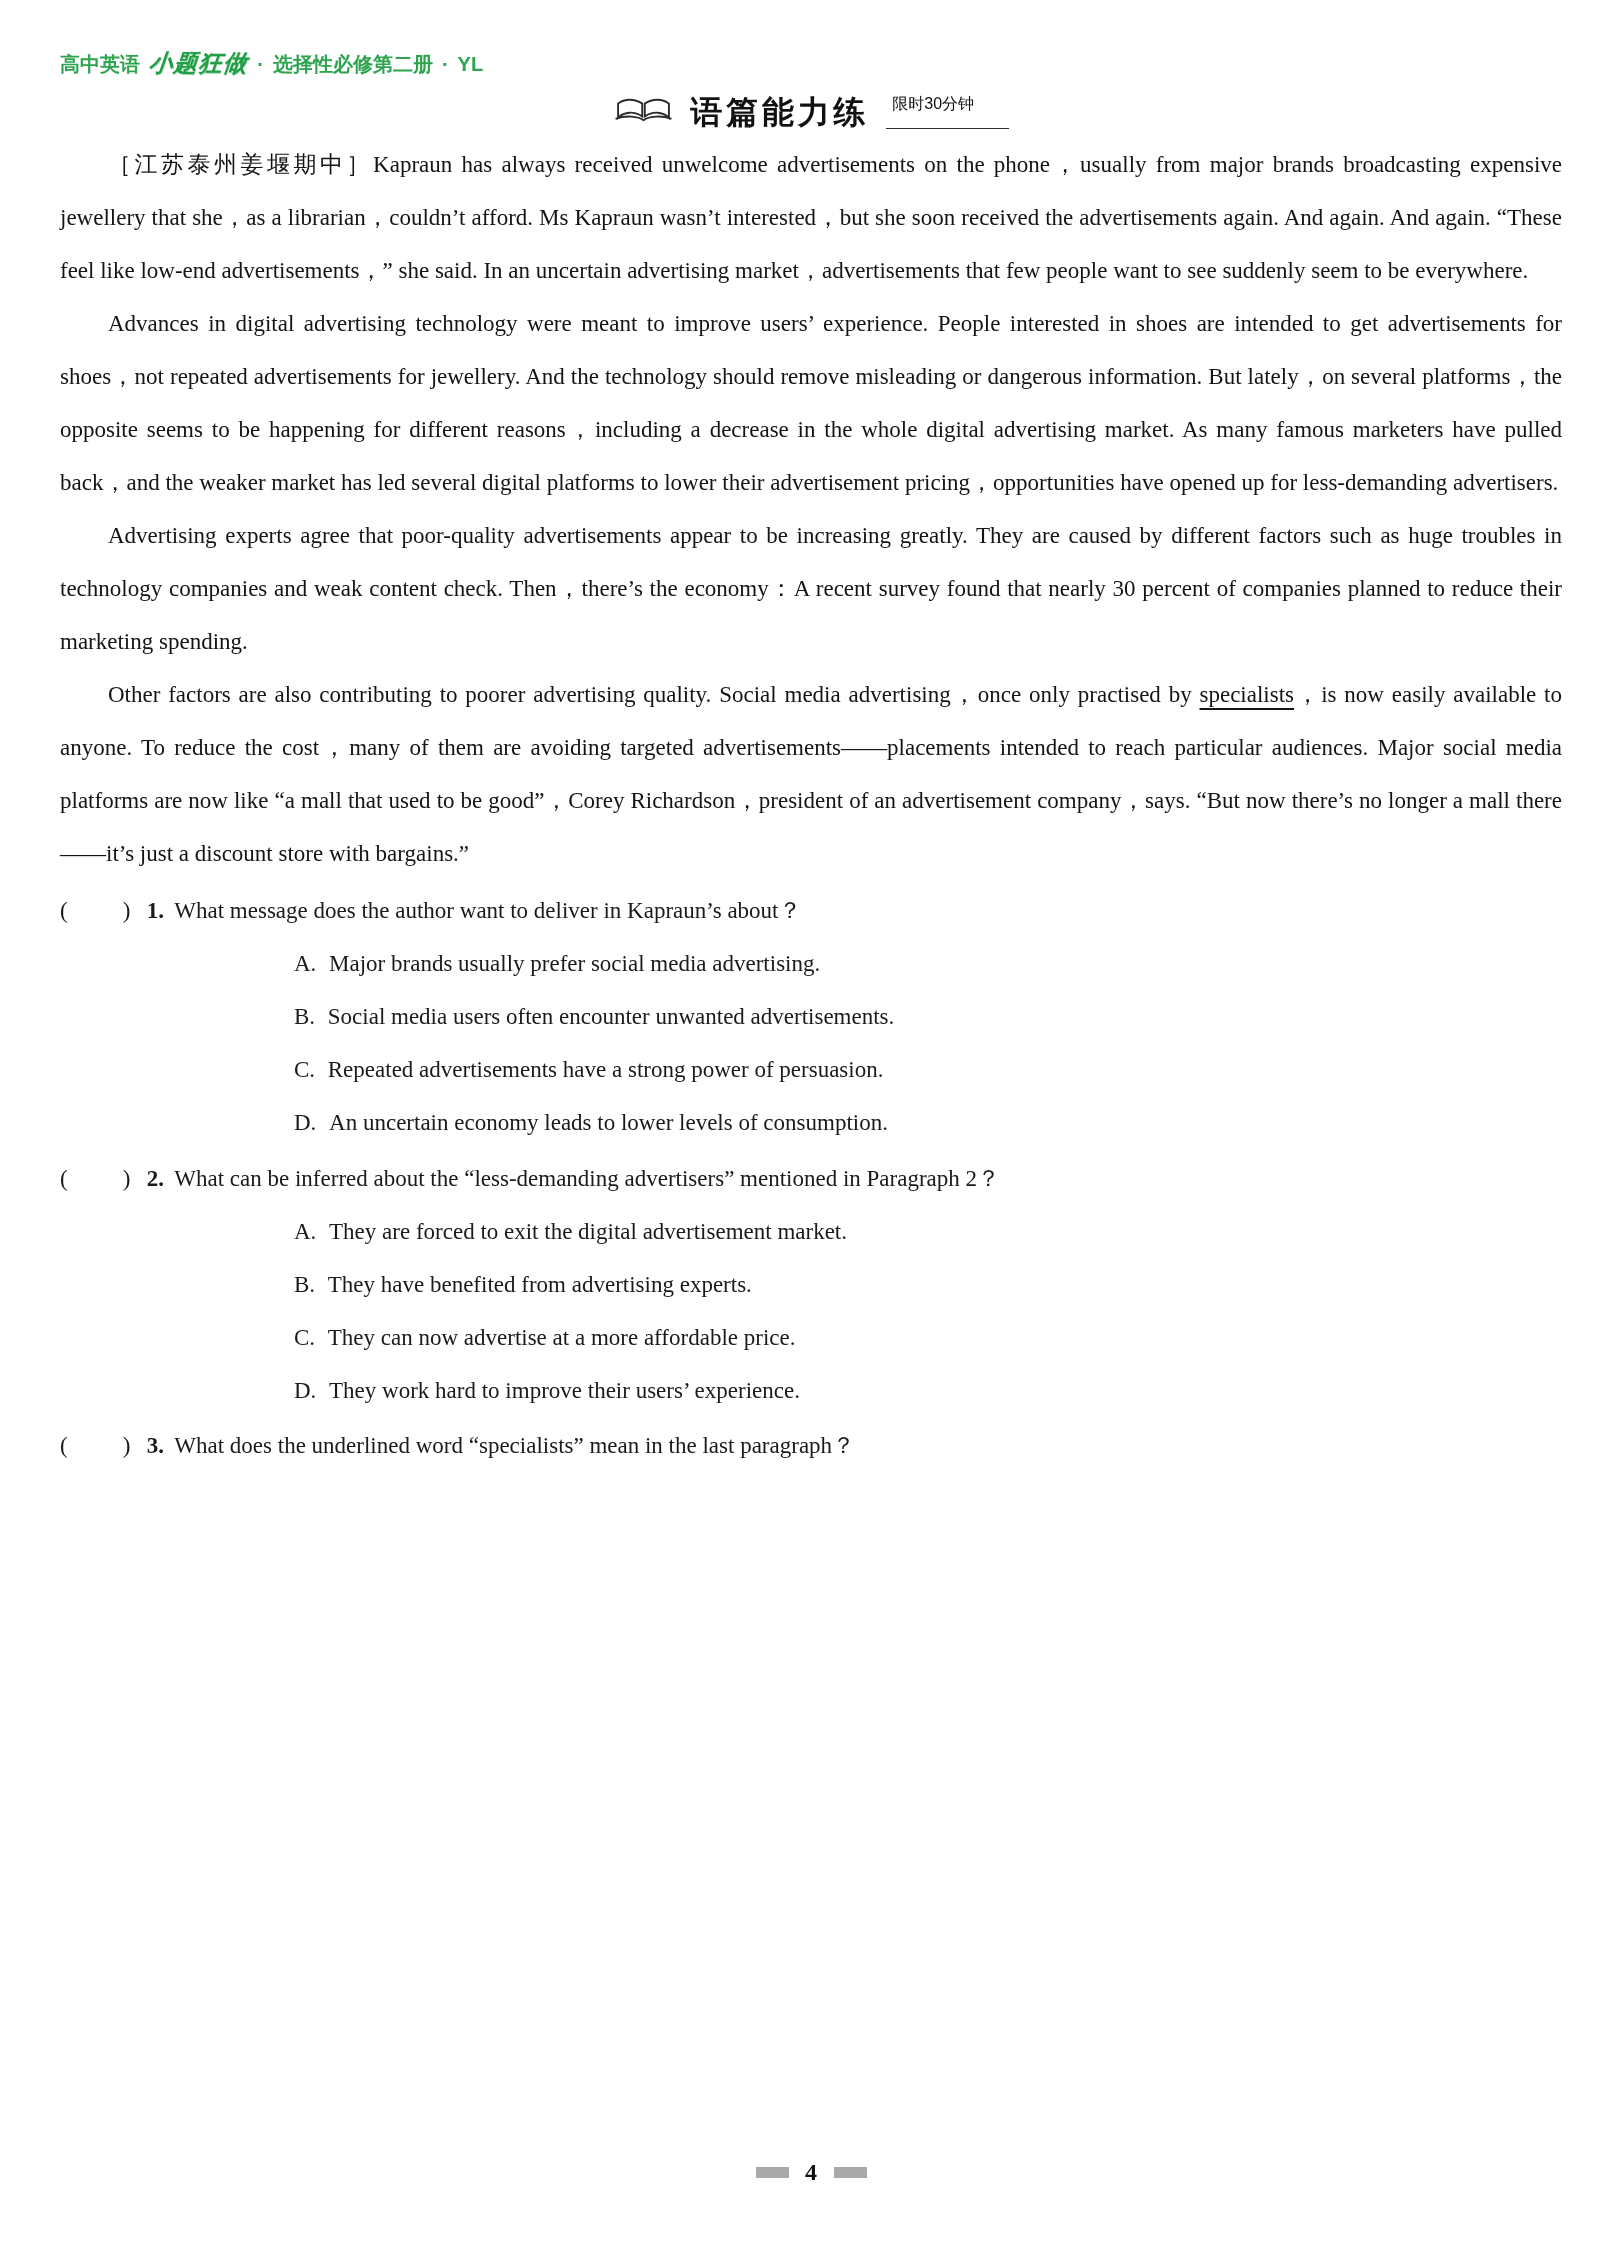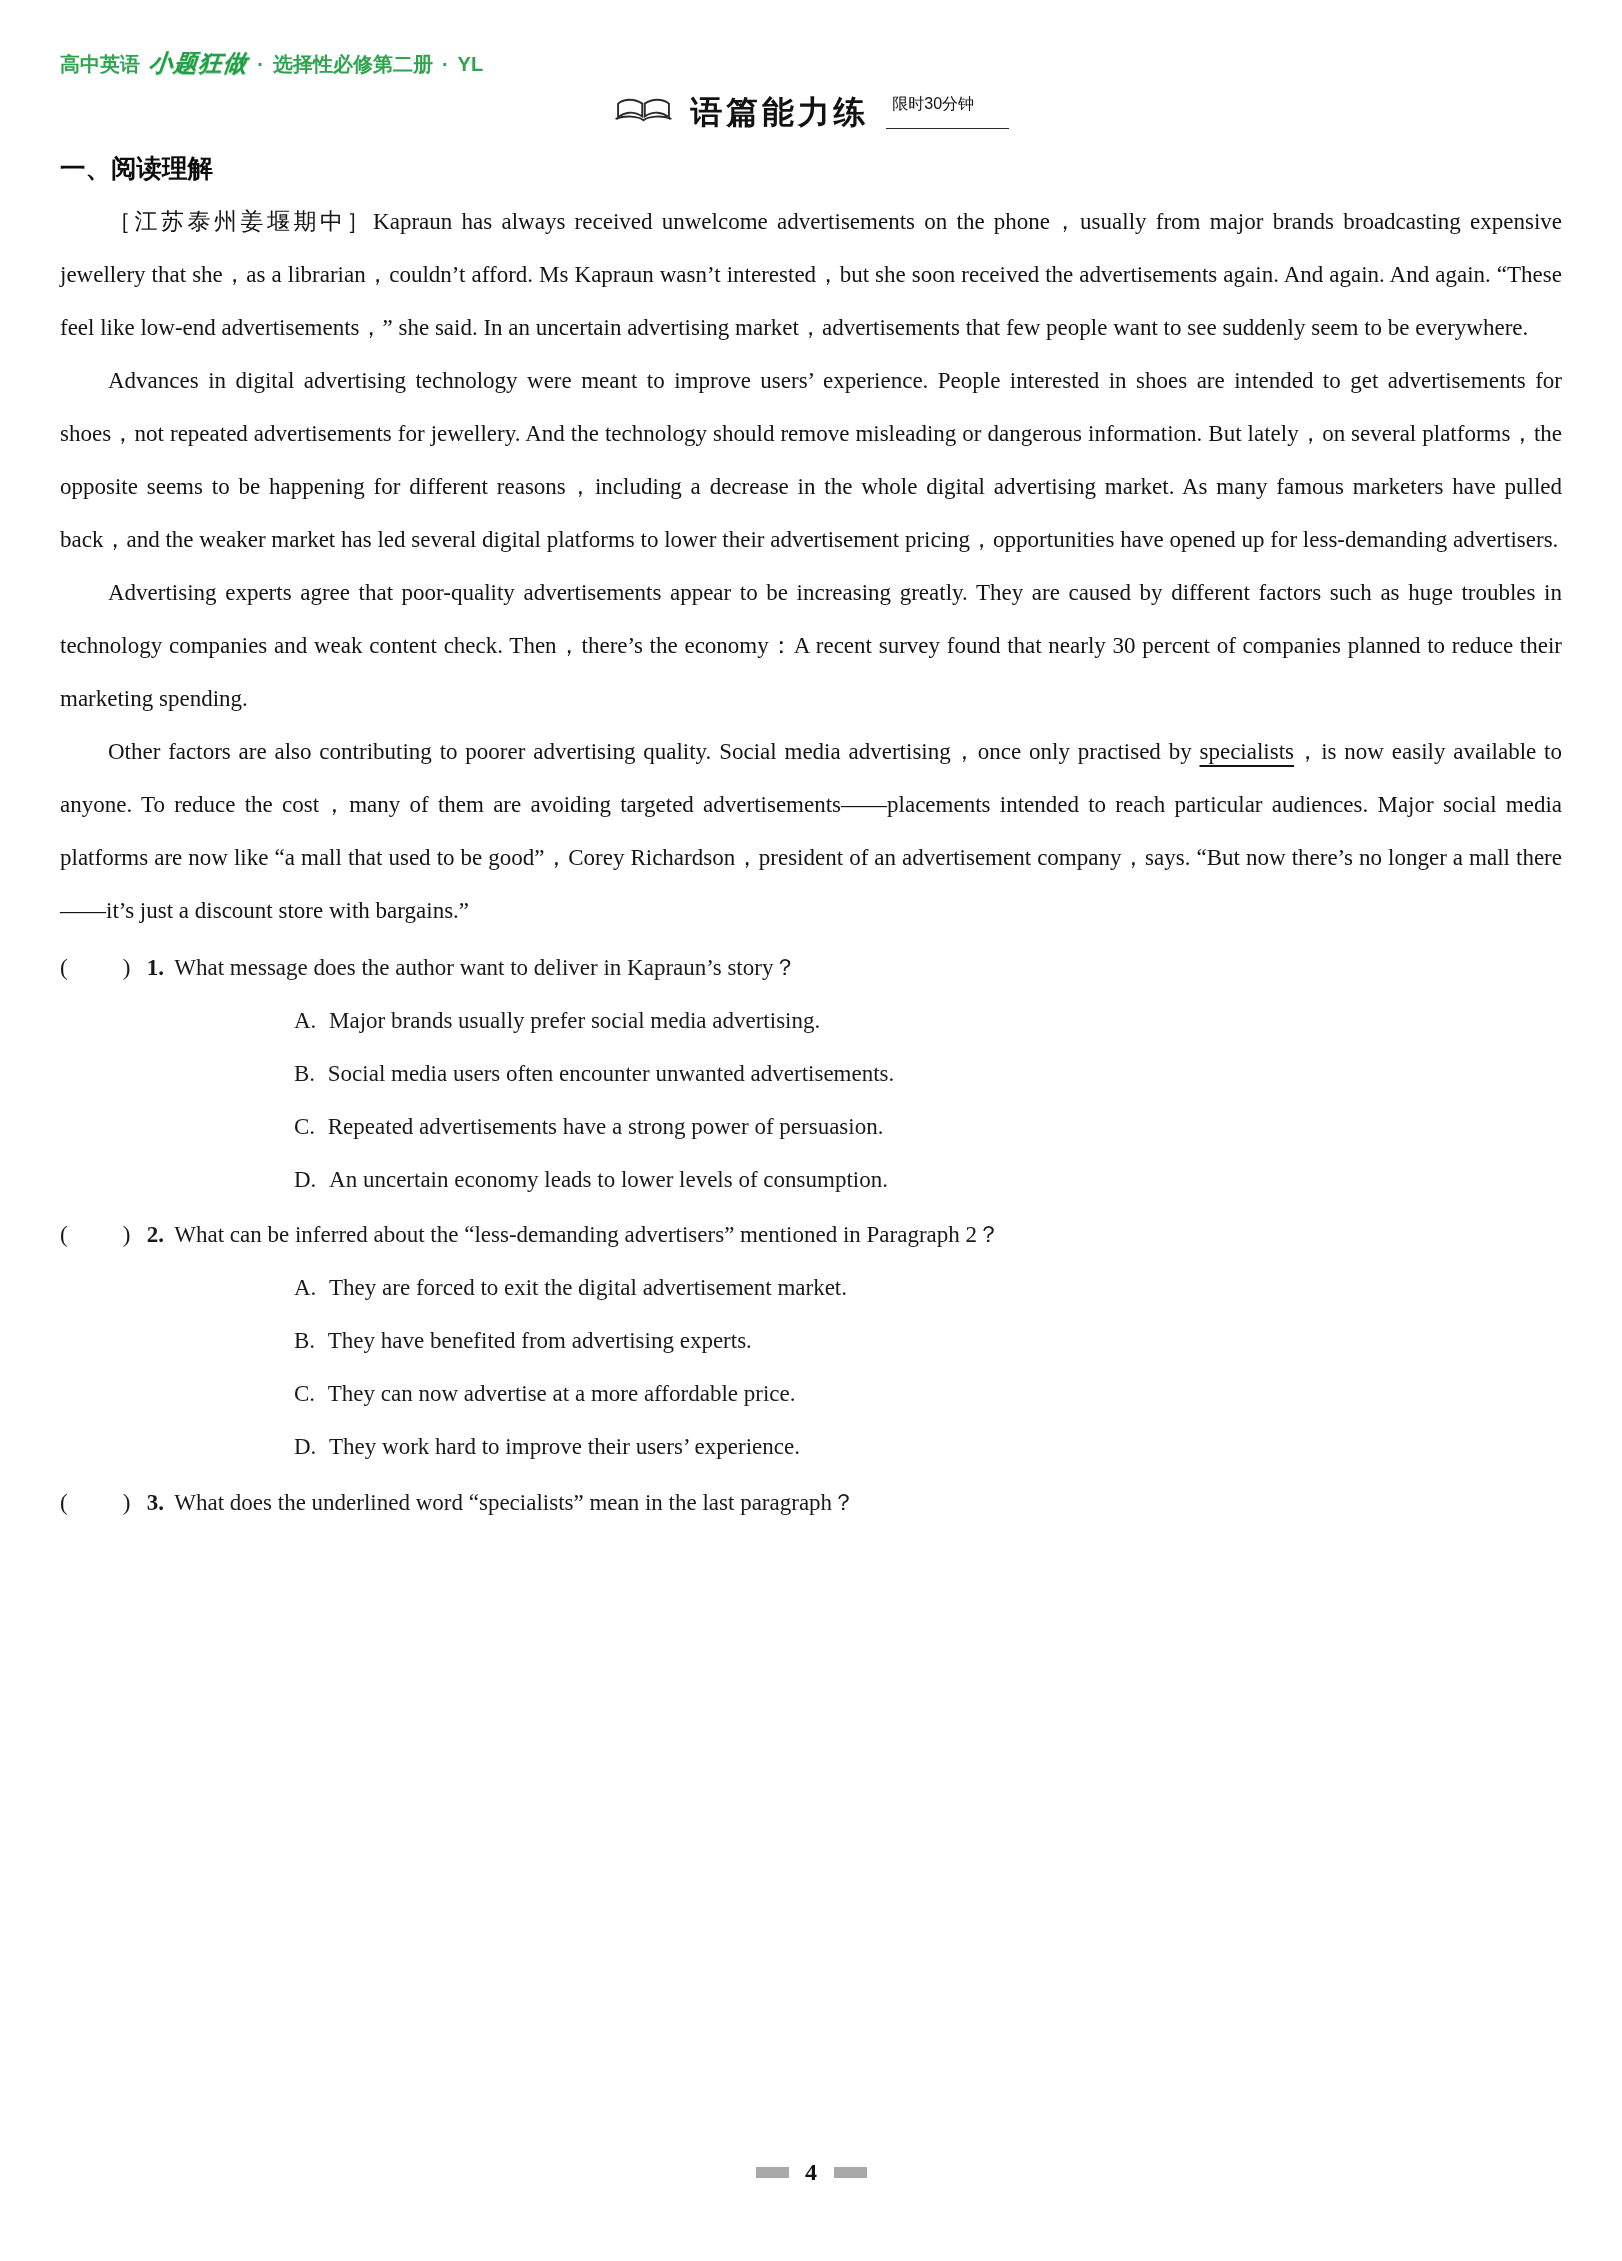--- a/index.html
+++ b/index.html
@@ -145,34 +145,33 @@
       <svg width="61" height="30.5" viewBox="0 0 96 48" fill="none">
         <path d="M8 34 C18 24, 34 24, 46 32 L46 12 C34 4, 18 4, 8 12 Z" stroke="#2b2b2b" stroke-width="3" fill="#ffffff"></path>
         <path d="M88 34 C78 24, 62 24, 50 32 L50 12 C62 4, 78 4, 88 12 Z" stroke="#2b2b2b" stroke-width="3" fill="#ffffff"></path>
         <path d="M4 36 C20 30, 40 32, 48 38 C56 32, 76 30, 92 36" stroke="#2b2b2b" stroke-width="3" fill="none"></path>
       </svg>
     </span>
     <span class="banner-title">语篇能力练</span>
     <span class="banner-time">限时30分钟</span>
   </div>
 
-  <div class="section-title">一、阅读理解</div>
 
   <div class="passage">
     <p>［江苏泰州姜堰期中］Kapraun has always received unwelcome advertisements on the phone，usually from major brands broadcasting expensive jewellery that she，as a librarian，couldn’t afford. Ms Kapraun wasn’t interested，but she soon received the advertisements again. And again. And again. “These feel like low-end advertisements，” she said. In an uncertain advertising market，advertisements that few people want to see suddenly seem to be everywhere.</p>
     <p>Advances in digital advertising technology were meant to improve users’ experience. People interested in shoes are intended to get advertisements for shoes，not repeated advertisements for jewellery. And the technology should remove misleading or dangerous information. But lately，on several platforms，the opposite seems to be happening for different reasons，including a decrease in the whole digital advertising market. As many famous marketers have pulled back，and the weaker market has led several digital platforms to lower their advertisement pricing，opportunities have opened up for less-demanding advertisers.</p>
     <p>Advertising experts agree that poor-quality advertisements appear to be increasing greatly. They are caused by different factors such as huge troubles in technology companies and weak content check. Then，there’s the economy：A recent survey found that nearly 30 percent of companies planned to reduce their marketing spending.</p>
     <p><span>Other factors are also contributing to poorer advertising quality. Social media advertising，once only practised by </span><span class="uword">specialists</span><span>，is now easily available to anyone. To reduce the cost，many of them are avoiding targeted advertisements——placements intended to reach particular audiences. Major social media platforms are now like “a mall that used to be good”，Corey Richardson，president of an advertisement company，says. “But now there’s no longer a mall there——it’s just a discount store with bargains.”</span></p>
   </div>
 
   <div class="questions">
 
     <div class="q-block">
       <div class="q-line">
-        <span class="slot"><span>(</span><span class="slot-gap"></span><span>)</span></span><span class="q-num">1.</span><span>What message does the author want to deliver in Kapraun’s story？</span>
+        <span class="slot"><span>(</span><span class="slot-gap"></span><span>)</span></span><span class="q-num">1.</span><span>What message does the author want to deliver in Kapraun’s about？</span>
       </div>
       <div class="opts">
         <div class="opt"><span class="opt-label">A.</span><span>Major brands usually prefer social media advertising.</span></div>
         <div class="opt"><span class="opt-label">B.</span><span>Social media users often encounter unwanted advertisements.</span></div>
         <div class="opt"><span class="opt-label">C.</span><span>Repeated advertisements have a strong power of persuasion.</span></div>
         <div class="opt"><span class="opt-label">D.</span><span>An uncertain economy leads to lower levels of consumption.</span></div>
       </div>
     </div>
 
     <div class="q-block">

